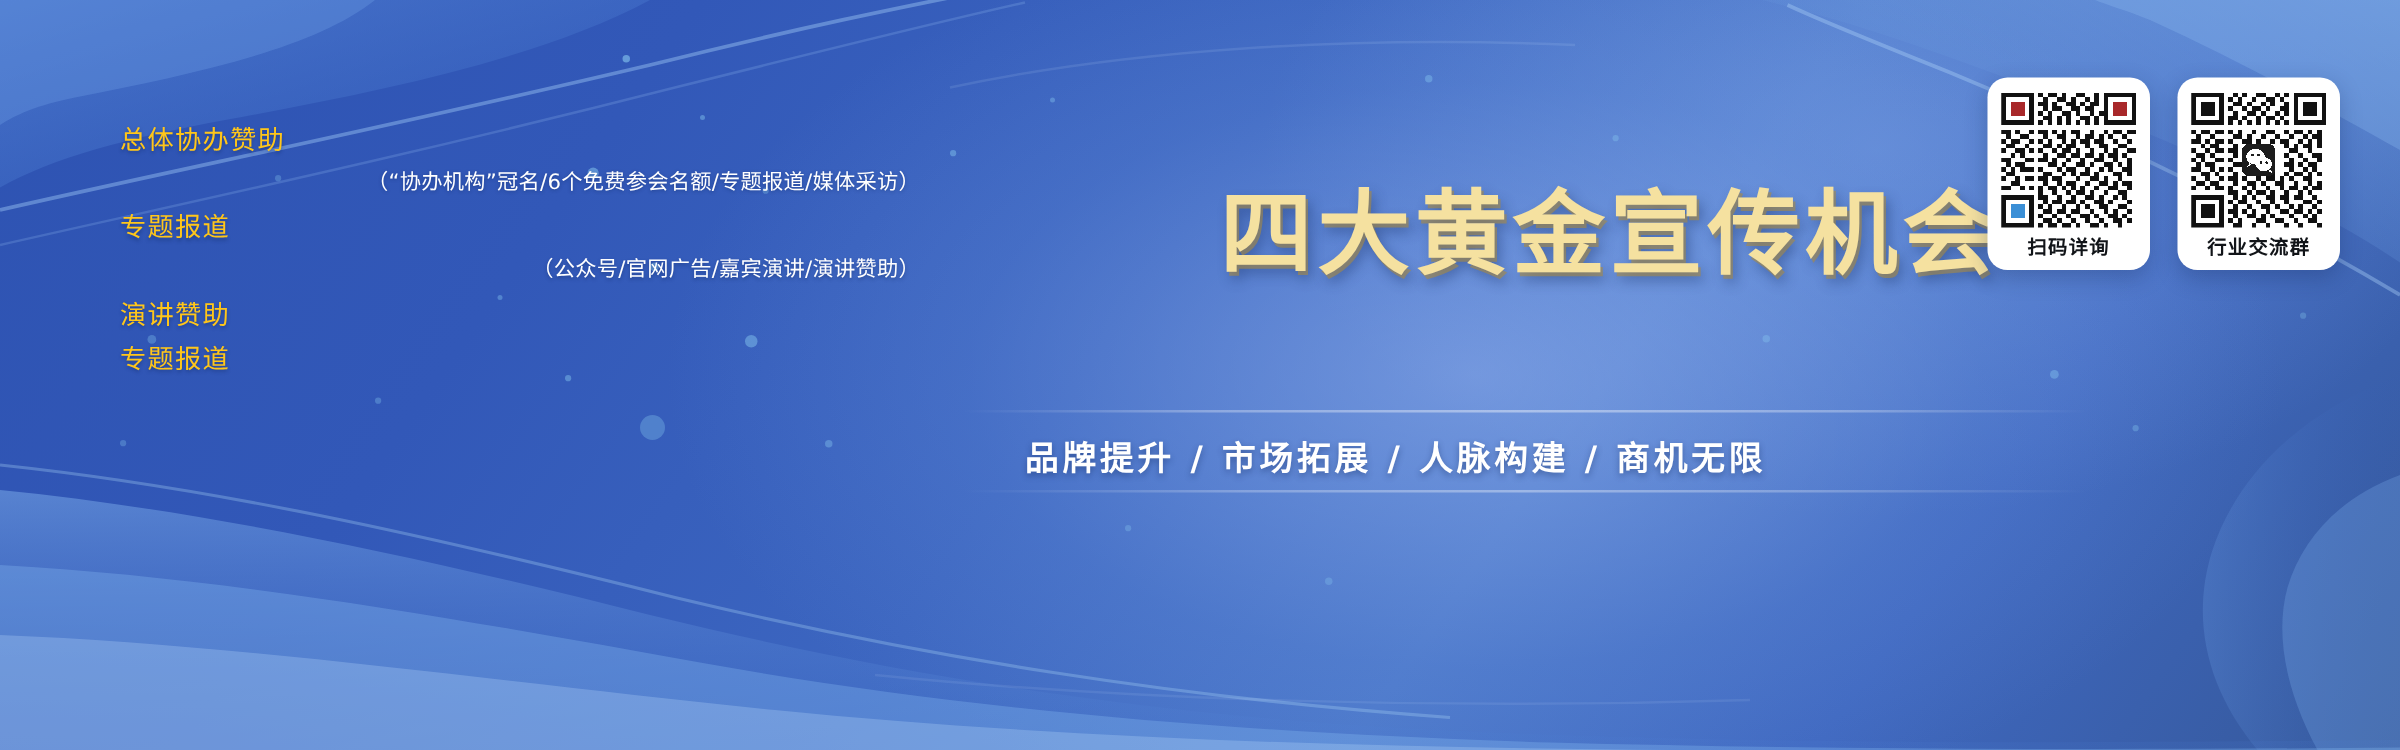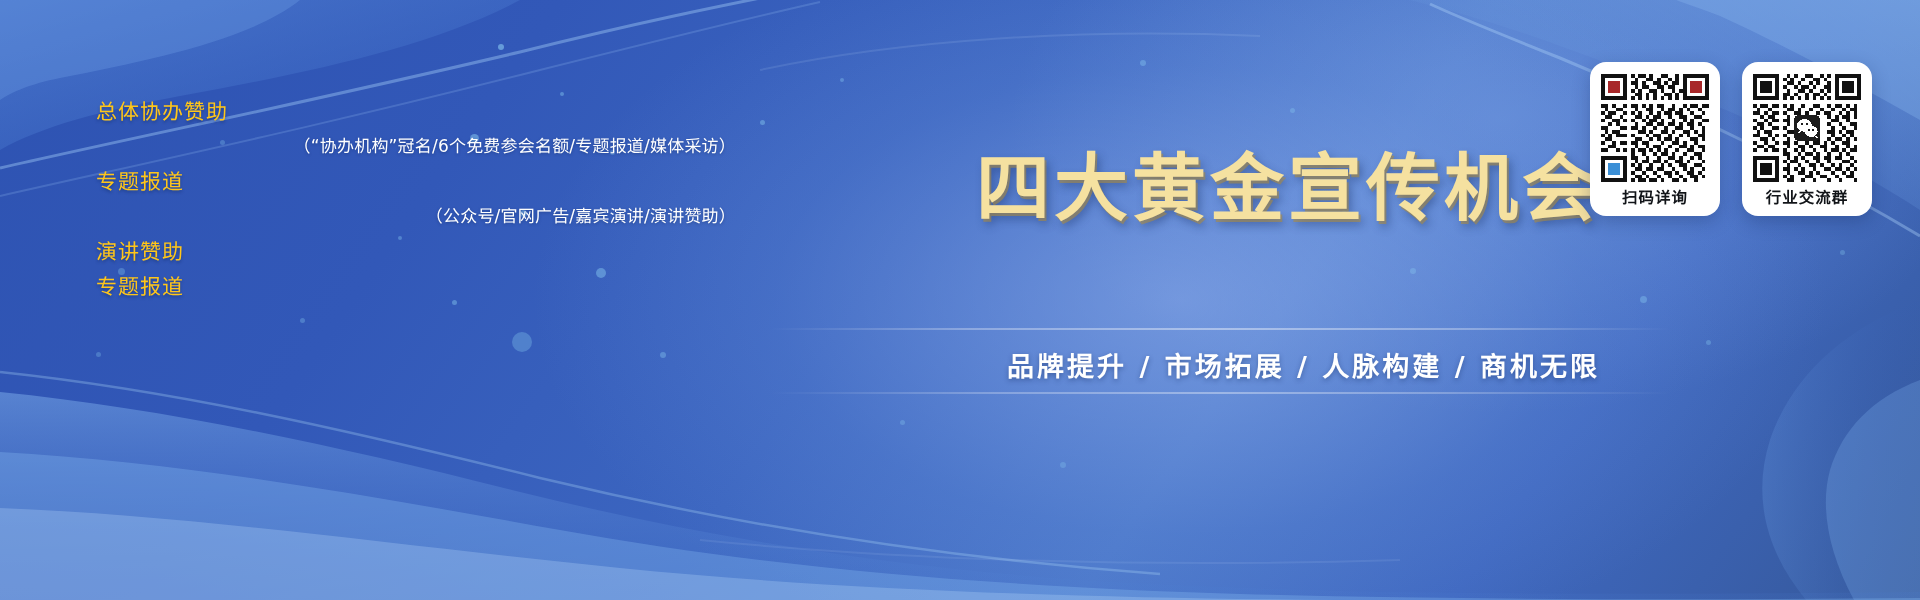--- a/index.html
+++ b/index.html
@@ -56,21 +56,21 @@
       2px 3px 0 rgba(176,140,55,.55),
       4px 6px 10px rgba(24,48,105,.45);
     white-space:nowrap;
     line-height:1.1;
   }
   .rule-row{
     position:absolute;left:770px;top:328px;width:900px;height:2px;
     background:linear-gradient(90deg,rgba(255,255,255,0) 0%,rgba(255,255,255,.30) 22%,rgba(255,255,255,.42) 50%,rgba(255,255,255,.30) 78%,rgba(255,255,255,0) 100%);
   }
   .subtitle{
-    position:absolute;left:820px;top:345px;width:780px;text-align:right;
+    position:absolute;left:820px;top:345px;width:780px;text-align:left;
     font-size:27px;font-weight:700;color:#ffffff;letter-spacing:3px;
     font-family:"DejaVu Sans","Liberation Sans",sans-serif;
     text-shadow:0 2px 5px rgba(20,45,100,.45);
     white-space:nowrap;
   }
   .rule-row2{
     position:absolute;left:770px;top:392px;width:900px;height:2px;
     background:linear-gradient(90deg,rgba(255,255,255,0) 0%,rgba(255,255,255,.26) 25%,rgba(255,255,255,.36) 50%,rgba(255,255,255,.26) 75%,rgba(255,255,255,0) 100%);
   }
 

